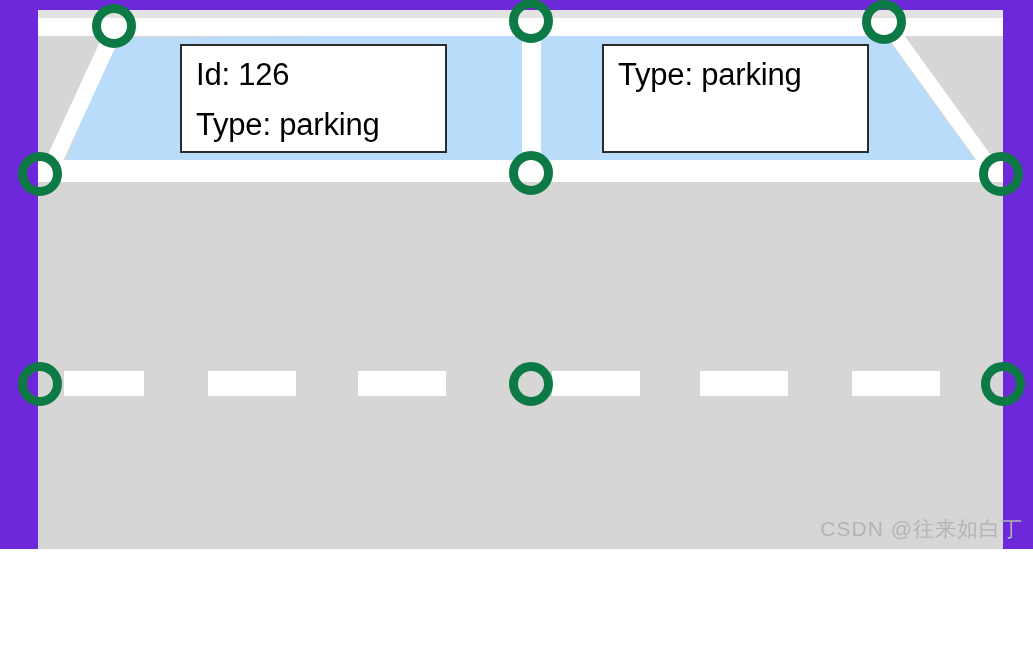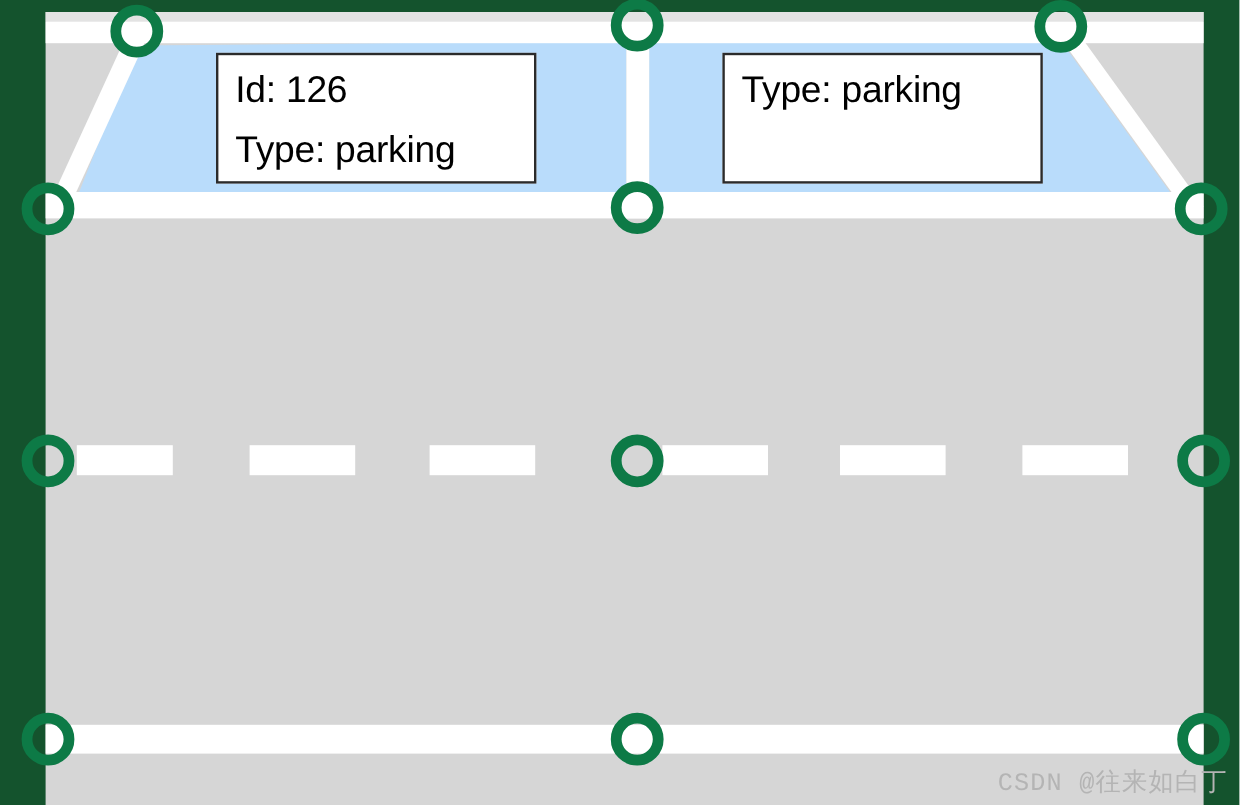--- a/index.html
+++ b/index.html
@@ -7,22 +7,22 @@
     margin: 0;
     padding: 0;
     background: #ffffff;
   }
   body {
     font-family: "Liberation Sans", sans-serif;
   }
   #canvas {
     position: relative;
     width: 1033px;
-    height: 671px;
-    background: #14532d;
+    height: 549px;
+    background: #6d28d9;
     overflow: hidden;
   }
   #scene-svg {
     position: absolute;
     left: 0;
     top: 0;
     width: 1033px;
     height: 671px;
     display: block;
   }
@@ -56,21 +56,21 @@
     top: 44px;
     width: 267px;
     height: 109px;
   }
 
   
   #watermark {
     position: absolute;
     right: 10px;
     bottom: 6px;
-    font-family: Liberation Mono, monospace;
+    font-family: Liberation Sans, sans-serif;
     font-size: 21px;
     color: #b4b4b4;
     letter-spacing: 1px;
     white-space: nowrap;
     pointer-events: none;
   }
 </style>
 </head>
 <body>
 

